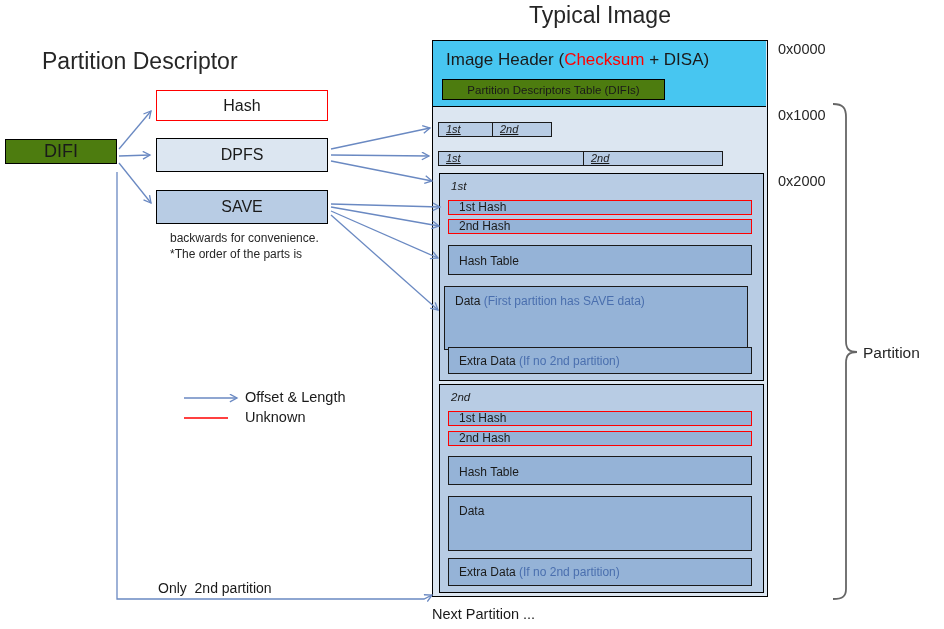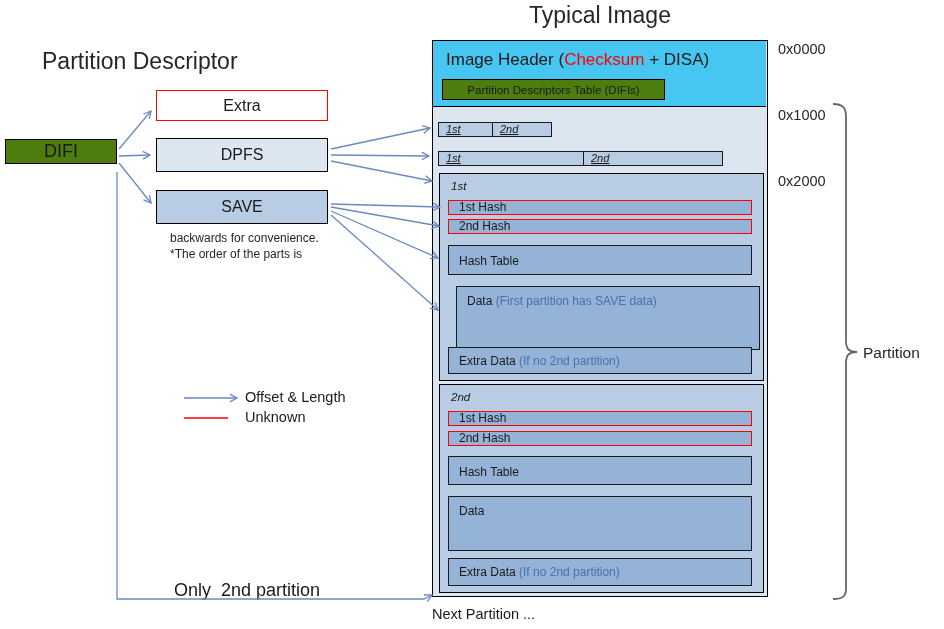--- a/index.html
+++ b/index.html
@@ -39,40 +39,40 @@
 
 <div id="canvas">
 
   <div class="abs h1" style="left:42px;top:48px;">Partition Descriptor</div>
 
   <div class="box cyan" style="left:5px;top:139px;width:112px;height:25px;font-size:18px;">
     <span>DIFI</span>
   </div>
 
   <div class="box redborder" style="left:156px;top:90px;width:172px;height:31px;background:#fff;font-size:16px;">
-    <span>Extra</span>
+    <span>Hash</span>
   </div>
 
   <div class="box b10" style="left:156px;top:138px;width:172px;height:34px;font-size:16px;">
     <span>DPFS</span>
   </div>
 
   <div class="box b20" style="left:156px;top:190px;width:172px;height:34px;font-size:16px;">
     <span>SAVE</span>
   </div>
 
   <div class="abs small-note" style="left:170px;top:230px;">
     <div>backwards for convenience.</div>
     <div>*The order of the parts is</div>
   </div>
 
   <div class="abs" style="left:245px;top:389px;font-size:14.5px;">Offset &amp; Length</div>
   <div class="abs" style="left:245px;top:409px;font-size:14.5px;">Unknown</div>
 
-  <div class="abs" style="left:158px;top:580px;font-size:18px;white-space:pre;margin-left:16px;">Only  2nd partition</div>
+  <div class="abs" style="left:158px;top:580px;font-size:14px;white-space:pre;">Only  2nd partition</div>
 
   <div class="abs h1" style="left:432px;top:2px;width:336px;text-align:center;">Typical Image</div>
 
   <div class="offset" style="top:41px;">0x0000</div>
   <div class="offset" style="top:107px;">0x1000</div>
   <div class="offset" style="top:173px;">0x2000</div>
 
   <div class="abs b10" style="left:432px;top:40px;width:336px;height:557px;border:1.5px solid #000;box-sizing:border-box;">
 
     <div class="abs cyan-light" style="left:0;top:0;width:333px;height:65px;border-bottom:1.5px solid #000;">
@@ -94,21 +94,21 @@
       <div class="abs ital" style="left:11px;top:6px;font-size:11.5px;">1st</div>
       <div class="inner" style="left:8px;top:26px;width:304px;height:15px;border:1.5px solid #ff0000;line-height:12px;">
         <span class="lbl" style="top:0;">1st Hash</span>
       </div>
       <div class="inner" style="left:8px;top:45px;width:304px;height:15px;border:1.5px solid #ff0000;line-height:12px;">
         <span class="lbl" style="top:0;">2nd Hash</span>
       </div>
       <div class="inner" style="left:8px;top:71px;width:304px;height:30px;">
         <span class="lbl" style="top:8px;">Hash Table</span>
       </div>
-      <div class="inner" style="left:16px;top:112px;width:304px;height:64px;text-decoration:underline;">
+      <div class="inner" style="left:4px;top:112px;width:304px;height:64px;text-decoration:underline;">
         <span class="lbl" style="top:7px;white-space:pre;"><span>Data </span><span class="note-blue">(First partition has SAVE data)</span></span>
       </div>
       <div class="inner" style="left:8px;top:173px;width:304px;height:27px;">
         <span class="lbl" style="top:6px;white-space:pre;"><span>Extra Data </span><span class="note-blue">(If no 2nd partition)</span></span>
       </div>
     </div>
 
     <div class="abs b20" style="left:6px;top:343px;width:325px;height:209px;border:1.5px solid #000;box-sizing:border-box;">
       <div class="abs ital" style="left:11px;top:6px;font-size:11.5px;">2nd</div>
       <div class="inner" style="left:8px;top:26px;width:304px;height:15px;border:1.5px solid #ff0000;line-height:12px;">

